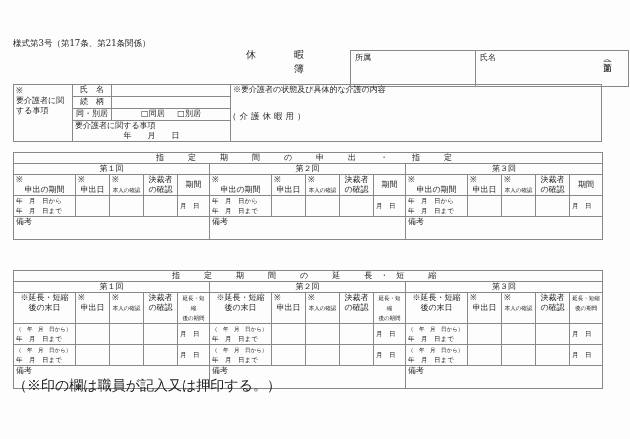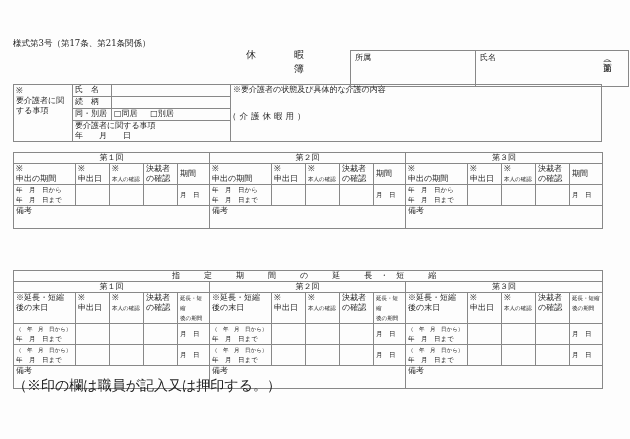--- a/index.html
+++ b/index.html
@@ -9,21 +9,21 @@
   .form-no { left:13px; top:38px; font-size:8.5px; }
   .title { left:230px; top:48px; width:88px; text-align:right; font-size:10px; letter-spacing:14px; }
   .subtitle { left:228px; top:63px; width:92px; text-align:left; font-size:8.5px; letter-spacing:3px;margin-top:48px; }
   .page-mark { left:603px; top:57px; width:10px; font-size:8.5px; writing-mode:vertical-rl; line-height:10px; }
   table { border-collapse:collapse; position:absolute; table-layout:fixed; }
   td { border:1px solid #888; padding:0 2px; vertical-align:top; line-height:10px; font-size:8px; overflow:hidden; }
   .affil { left:322px; top:50px; width:278px; height:33px;margin-left:28px; }
   .affil td { height:31px; padding:2px 4px; }
   .carer { left:13px; top:84px; width:588px; }
   .carer td { height:11px; }
-  .c { }
+  .c { text-align:center; }
   .r { text-align:left; }
   .tiny { font-size:5.5px; }
   .small { font-size:6.5px; }
   .period { left:13px; top:152px; width:589px; }
   .ext { left:13px; top:258px; width:589px;margin-top:12px; }
   .hdr td { height:10px; text-align:center; letter-spacing:8px; }
   .sec td { height:9px; text-align:center; }
   .colh td { height:20px; }
   .drow td { height:20px; }
   .remark td { height:22px; }
@@ -103,20 +103,23 @@
       <col style="width:34px">
       <col style="width:34px">
       <col style="width:32px">
     <col style="width:62px">
       <col style="width:34px">
       <col style="width:34px">
       <col style="width:34px">
       <col style="width:33px">
   </colgroup>
   <tbody>
+      <tr class="hdr">
+        <td colspan="15">指　定　期　間　の　申　出　・　指　定</td>
+      </tr>
   <tr class="sec">
     <td colspan="5">第１回</td>
     <td colspan="5">第２回</td>
     <td colspan="5">第３回</td>
   </tr>
   <tr class="colh">
 
     <td>
           <span class="stack">※</span>
           <span class="stack c">申出の期間</span>

